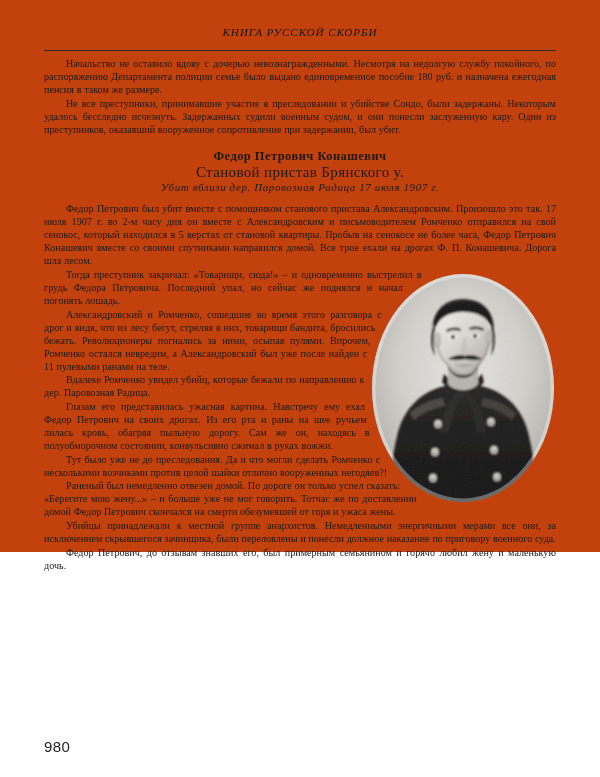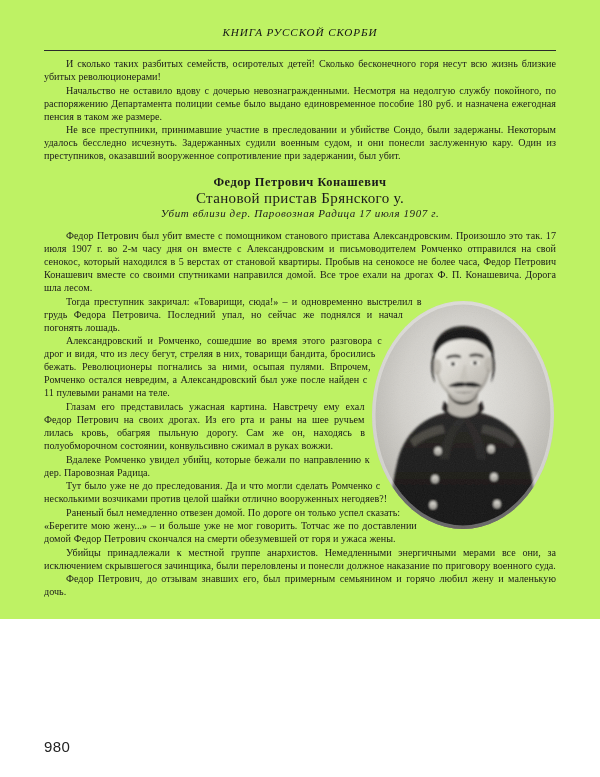--- a/index.html
+++ b/index.html
@@ -15,22 +15,22 @@
     overflow: hidden;
     font-family: "Liberation Serif", "DejaVu Serif", serif;
     color: #1b1b1b;
     -webkit-font-smoothing: antialiased;
   }
 
   .page {
     position: absolute;
     left: 0; top: 0;
     width: 600px;
-    height: 619px;
-    background: #bef264;
+    height: 552px;
+    background: #c2410c;
   }
 
   
   .running-head {
     position: absolute;
     left: 44px;
     top: 26px;
     width: 512px;
     text-align: center;
     font-style: italic;
@@ -115,21 +115,20 @@
 <body>
 
 <div class="page">
 
   <div class="running-head">КНИГА РУССКОЙ СКОРБИ</div>
 
   <div class="head-rule"></div>
 
   <div class="column">
 
-    <p class="para">И сколько таких разбитых семейств, осиротелых детей! Сколько бесконечного горя несут всю жизнь близкие убитых революционерами!</p>
     <p class="para">Начальство не оставило вдову с дочерью невознагражденными. Несмотря на недолгую службу покойного, по распоряжению Департамента полиции семье было выдано единовременное пособие 180 руб. и назначена ежегодная пенсия в таком же размере.</p>
     <p class="para">Не все преступники, принимавшие участие в преследовании и убийстве Сондо, были задержаны. Некоторым удалось бесследно исчезнуть. Задержанных судили военным судом, и они понесли заслуженную кару. Один из преступников, оказавший вооруженное сопротивление при задержании, был убит.</p>
 
     <div class="entry-head">
       <div class="entry-name">Федор Петрович Конашевич</div>
       <div class="entry-rank">Становой пристав Брянского у.</div>
       <div class="entry-killed">Убит вблизи дер. Паровозная Радица 17 июля 1907 г.</div>
     </div>
 
     <p class="para">Федор Петрович был убит вместе с помощником станового пристава Александровским. Произошло это так. 17 июля 1907 г. во 2-м часу дня он вместе с Александровским и письмоводителем Ромченко отправился на свой сенокос, который находился в 5 верстах от становой квартиры. Пробыв на сенокосе не более часа, Федор Петрович Конашевич вместе со своими спутниками направился домой. Все трое ехали на дрогах Ф. П. Конашевича. Дорога шла лесом.</p>
@@ -252,22 +251,22 @@
 
           <rect x="0" y="0" width="186" height="232" filter="url(#grain)" opacity="0.55"></rect>
 
           <ellipse cx="93" cy="116" rx="91" ry="114" fill="none" stroke="#ffffff" stroke-width="7" opacity="0.35"></ellipse>
         </g>
       </svg>
     </div>
 
     <p class="para">Тогда преступник закричал: «Товарищи, сюда!» – и одновременно выстрелил в грудь Федора Петровича. Последний упал, но сейчас же поднялся и начал погонять лошадь.</p>
     <p class="para">Александровский и Ромченко, сошедшие во время этого разговора с дрог и видя, что из лесу бегут, стреляя в них, товарищи бандита, бросились бежать. Революционеры погнались за ними, осыпая пулями. Впрочем, Ромченко остался невредим, а Александровский был уже после найден с 11 пулевыми ранами на теле.</p>
+    <p class="para">Вдалеке Ромченко увидел убийц, которые бежали по направлению к дер. Паровозная Радица.</p>
     <p class="para">Глазам его представилась ужасная картина. Навстречу ему ехал Федор Петрович на своих дрогах. Из его рта и раны на шее ручьем лилась кровь, обагряя пыльную дорогу. Сам же он, находясь в полуобморочном состоянии, конвульсивно сжимал в руках вожжи.</p>
-    <p class="para">Вдалеке Ромченко увидел убийц, которые бежали по направлению к дер. Паровозная Радица.</p>
     <p class="para">Тут было уже не до преследования. Да и что могли сделать Ромченко с несколькими возчиками против целой шайки отлично вооруженных негодяев?!</p>
     <p class="para">Раненый был немедленно отвезен домой. По дороге он только успел сказать: «Берегите мою жену...» – и больше уже не мог говорить. Тотчас же по доставлении домой Федор Петрович скончался на смерти обезумевшей от горя и ужаса жены.</p>
     <p class="para">Убийцы принадлежали к местной группе анархистов. Немедленными энергичными мерами все они, за исключением скрывшегося зачинщика, были переловлены и понесли должное наказание по приговору военного суда.</p>
     <p class="para">Федор Петрович, до отзывам знавших его, был примерным семьянином и горячо любил жену и маленькую дочь.</p>
 
   </div>
 
   <div class="folio">980</div>
 
 </div>

